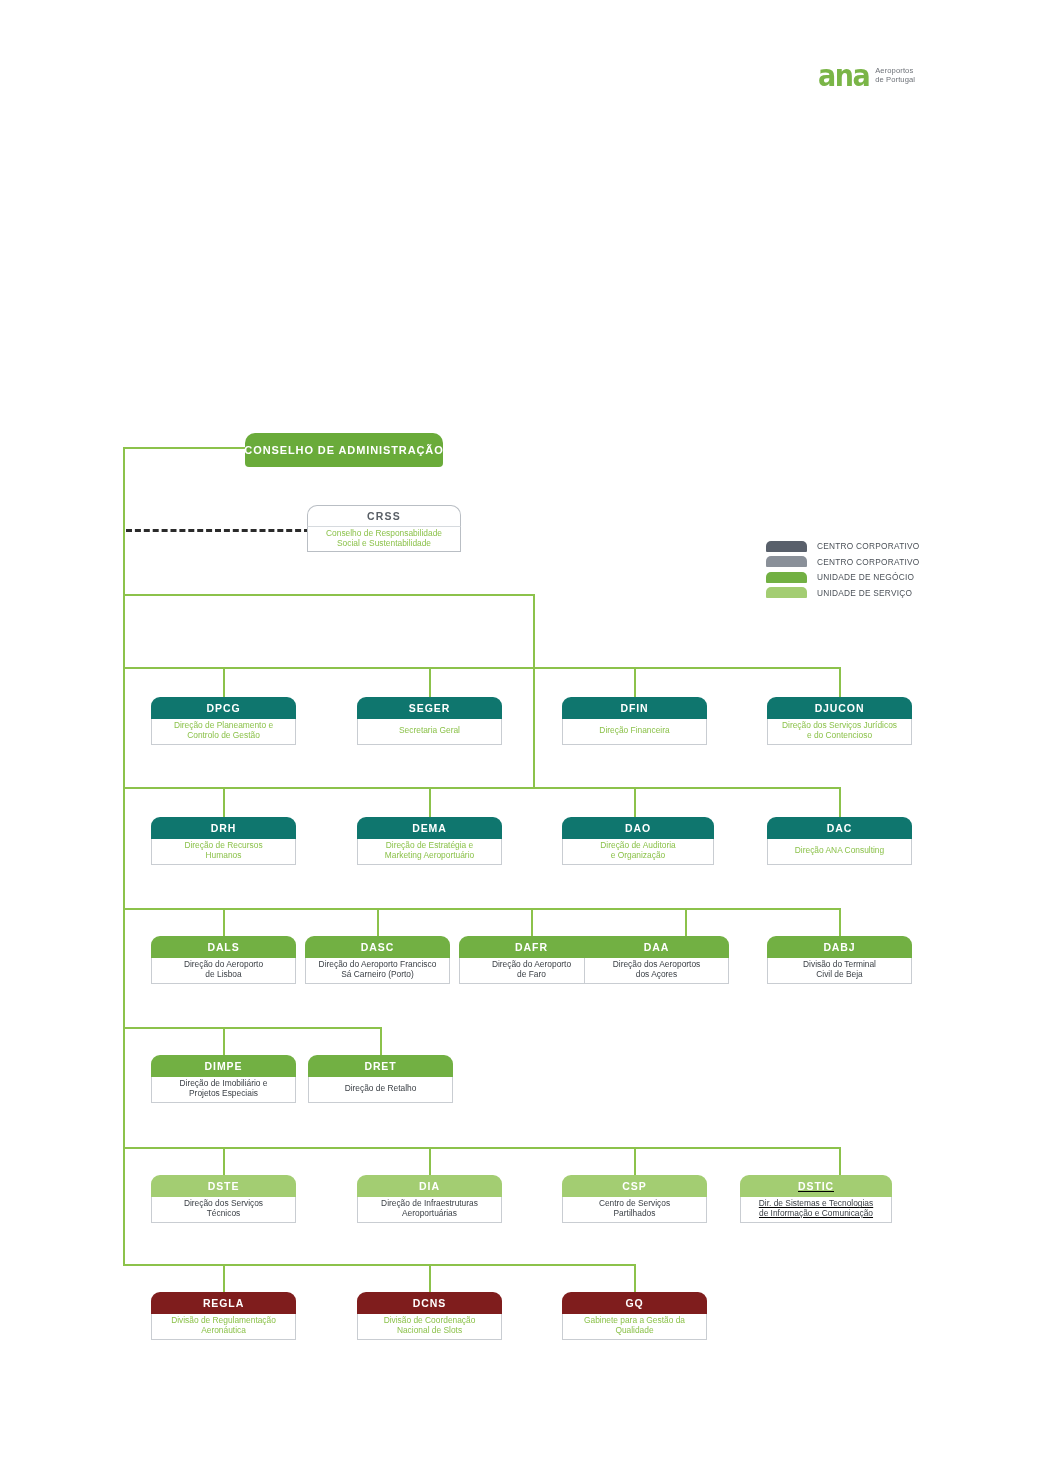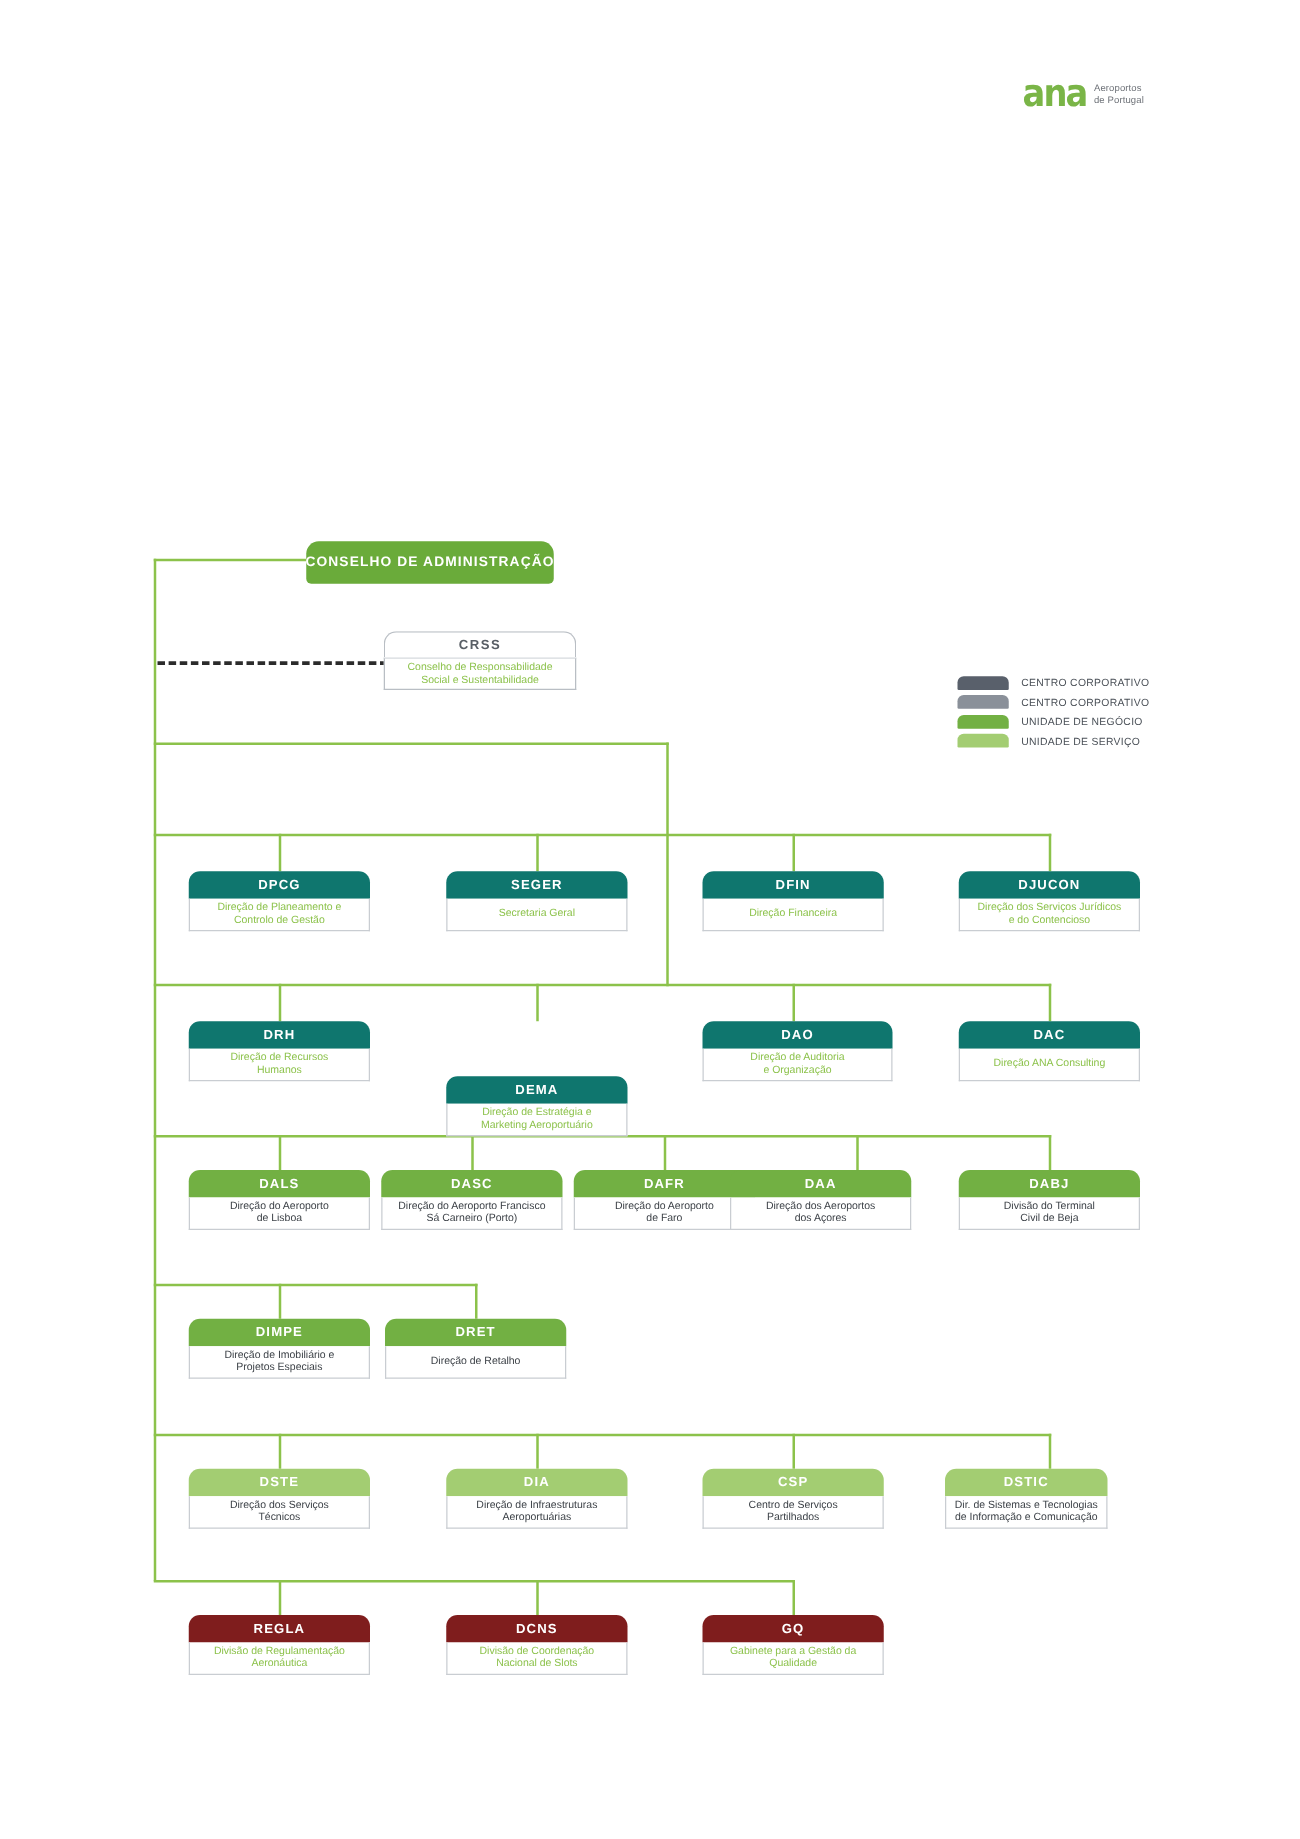--- a/index.html
+++ b/index.html
@@ -274,21 +274,21 @@
     <div class="head hd-corp-dark">DJUCON</div>
     <div class="body tx-green">Direção dos Serviços Jurídicos
 e do Contencioso</div>
   </div>
 
   <div class="node" style="left:151px; top:817px; width:145px;">
     <div class="head hd-corp-dark">DRH</div>
     <div class="body tx-green">Direção de Recursos
 Humanos</div>
   </div>
-  <div class="node" style="left:357px; top:861px; width:145px;">
+  <div class="node" style="left:357px; top:817px; width:145px;">
     <div class="head hd-corp-dark">DEMA</div>
     <div class="body tx-green">Direção de Estratégia e
 Marketing Aeroportuário</div>
   </div>
   <div class="node" style="left:562px; top:817px; width:152px;">
     <div class="head hd-corp-dark">DAO</div>
     <div class="body tx-green">Direção de Auditoria
 e Organização</div>
   </div>
   <div class="node" style="left:767px; top:817px; width:145px;">
@@ -340,21 +340,21 @@
   <div class="node" style="left:357px; top:1175px; width:145px;">
     <div class="head hd-serv-green">DIA</div>
     <div class="body tx-dark">Direção de Infraestruturas
 Aeroportuárias</div>
   </div>
   <div class="node" style="left:562px; top:1175px; width:145px;">
     <div class="head hd-serv-green">CSP</div>
     <div class="body tx-dark">Centro de Serviços
 Partilhados</div>
   </div>
-  <div class="node" style="left:756px; top:1175px; width:130px;">
+  <div class="node" style="left:740px; top:1175px; width:152px;text-decoration:underline;">
     <div class="head hd-serv-green">DSTIC</div>
     <div class="body tx-dark">Dir. de Sistemas e Tecnologias
 de Informação e Comunicação</div>
   </div>
 
   <div class="node" style="left:151px; top:1292px; width:145px;">
     <div class="head hd-corp-light">REGLA</div>
     <div class="body tx-green">Divisão de Regulamentação
 Aeronáutica</div>
   </div>

